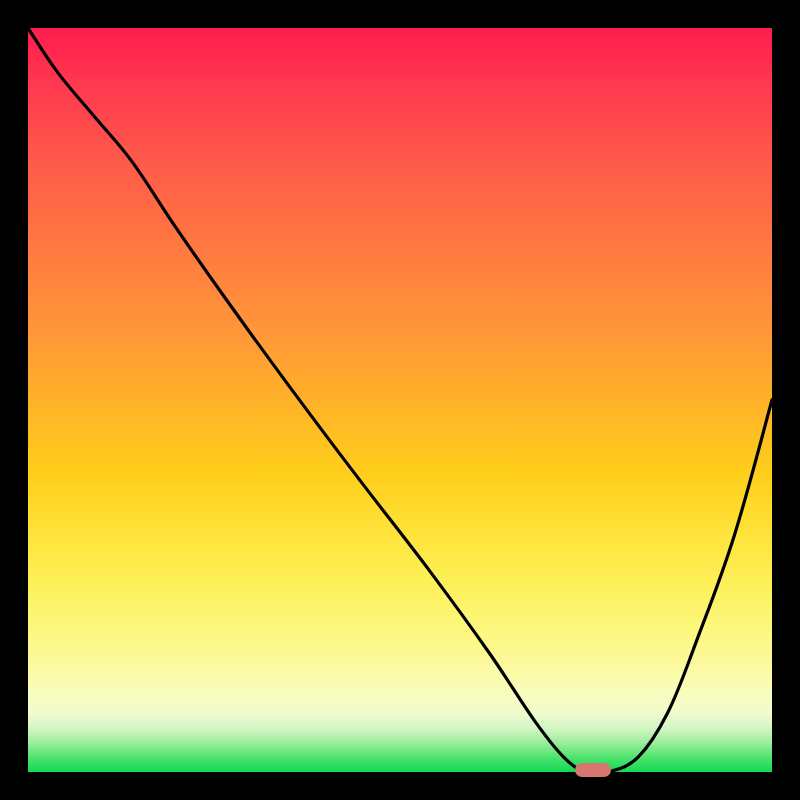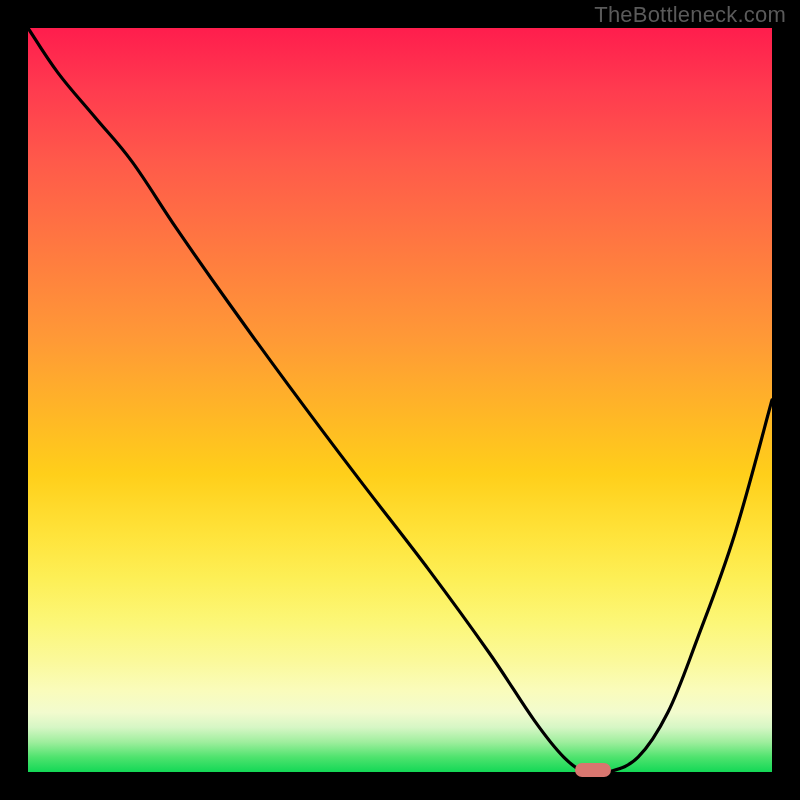--- a/index.html
+++ b/index.html
@@ -66,21 +66,20 @@
     height: 14px;
     border-radius: 7px;
     background: #d8766f;
   }
 </style>
 </head>
 <body>
 
 <div class="outer">
 
-  <div class="watermark">TheBottleneck.com</div>
 
   <div class="plot">
 
     <svg class="curve" viewBox="0 0 744 744" preserveAspectRatio="none">
       <path id="curve-path" fill="none" stroke="#000" stroke-width="3.2" stroke-linecap="round" stroke-linejoin="round" d="M 0.0 0.0 C 5.4 8.0, 17.7 28.6, 29.8 44.6 C 41.8 60.7, 53.6 73.2, 67.0 89.3 C 80.4 105.4, 89.4 113.8, 104.2 133.9 C 118.9 154.0, 131.4 175.4, 148.8 200.9 C 166.2 226.3, 180.8 247.2, 200.9 275.3 C 221.0 303.4, 237.6 326.3, 260.4 357.1 C 283.2 387.9, 301.9 412.9, 327.4 446.4 C 352.8 479.9, 377.7 511.0, 401.8 543.1 C 425.9 575.3, 442.5 598.2, 461.3 625.0 C 480.0 651.7, 492.5 673.2, 505.9 691.9 C 519.3 710.7, 526.3 719.7, 535.7 729.1 C 545.1 738.5, 550.0 741.3, 558.0 744.0 C 566.0 746.7, 570.9 746.7, 580.3 744.0 C 589.7 741.3, 599.4 739.8, 610.1 729.1 C 620.8 718.4, 629.1 705.9, 639.8 684.5 C 650.6 663.1, 657.5 642.2, 669.6 610.1 C 681.7 577.9, 693.4 548.8, 706.8 505.9 C 720.2 463.1, 737.3 396.1, 744.0 372.0"></path>
     </svg>
 
     <div id="marker" class="marker" style="left: 547.44px; top: 735px; background: rgb(216, 118, 111);"></div>
 
   </div>

